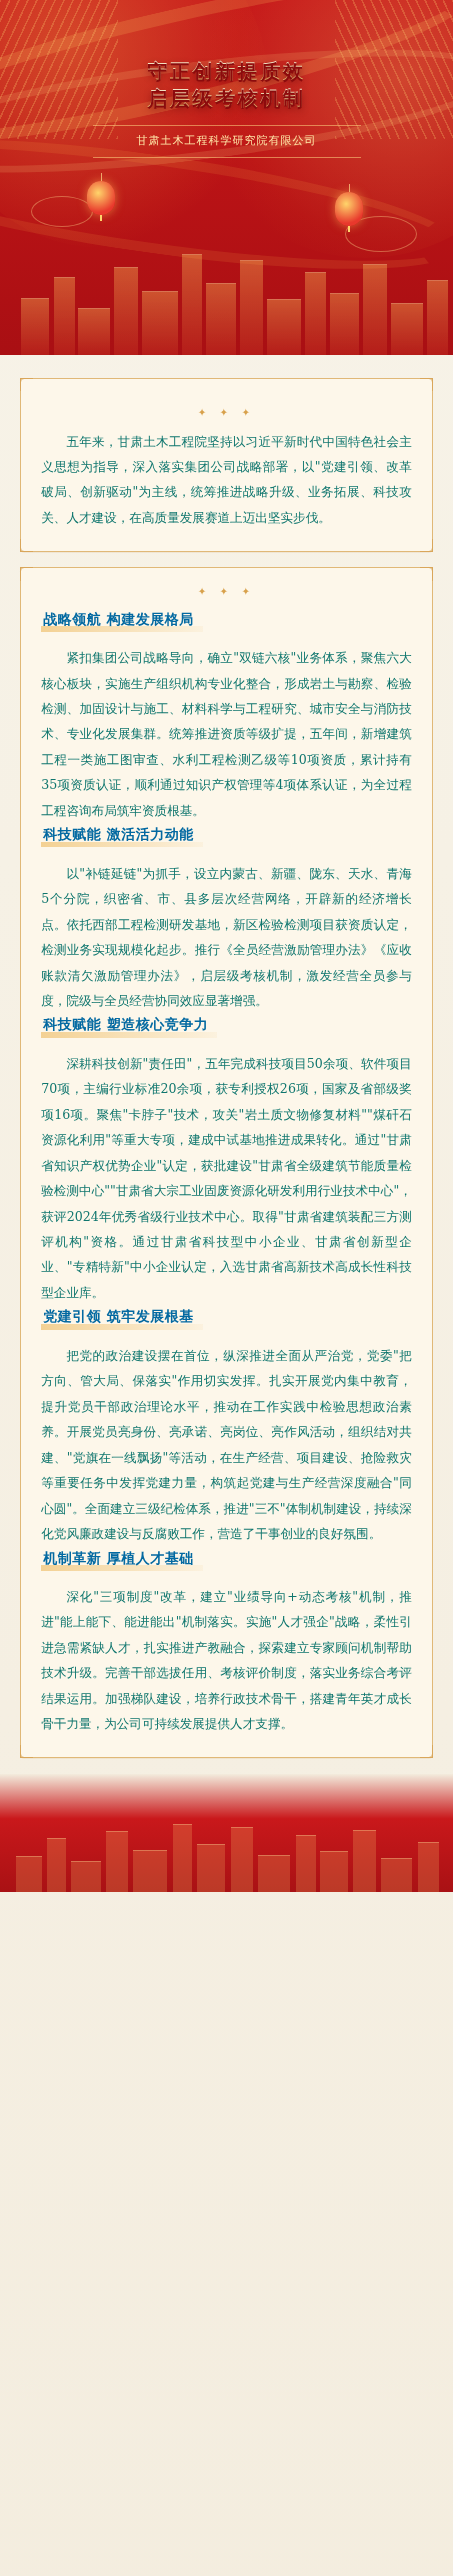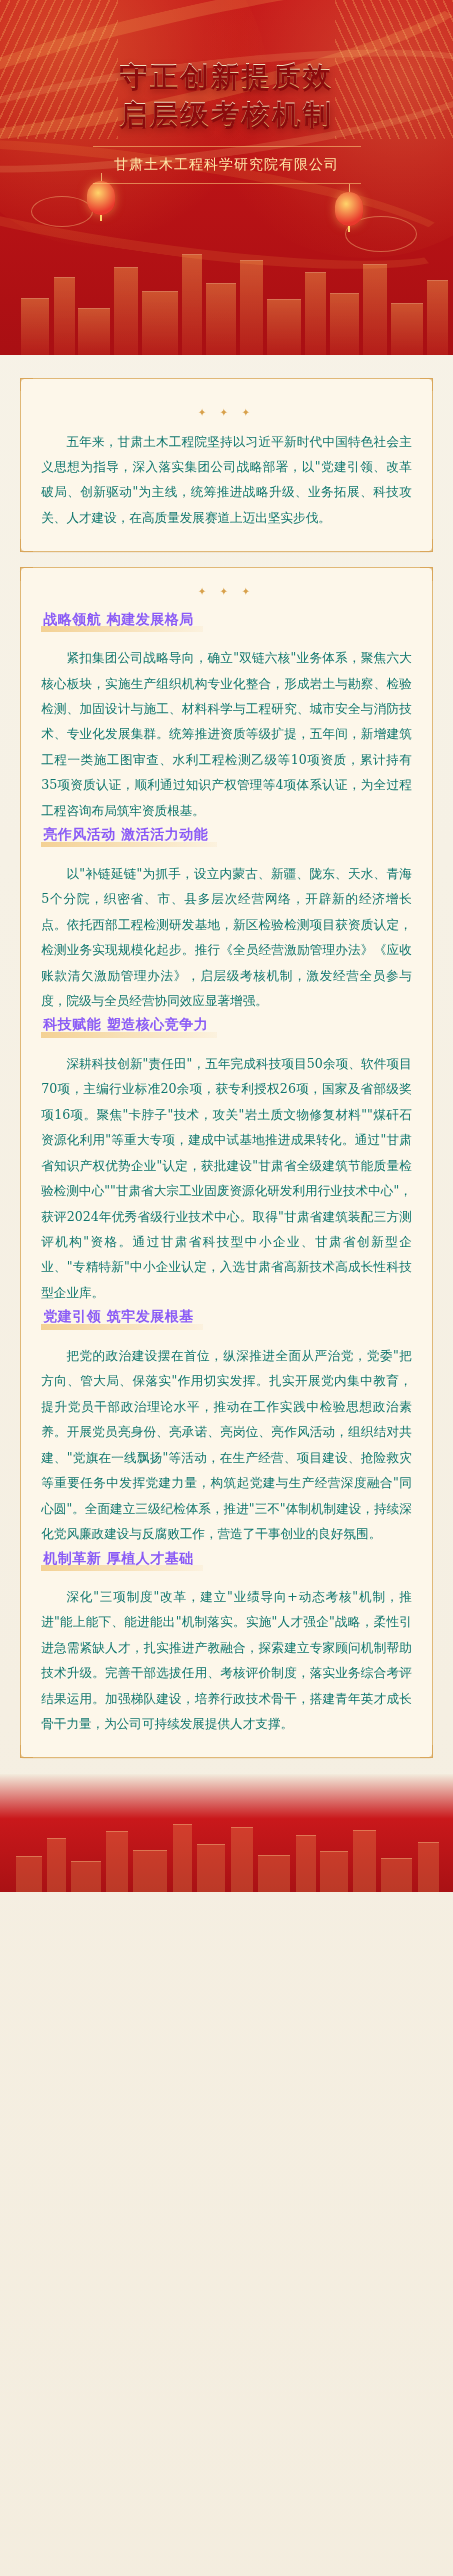--- a/index.html
+++ b/index.html
@@ -66,38 +66,38 @@
 
   .title-wrap {
     position: absolute;
     left: 0; right: 0; top: 58px;
     text-align: center;
     z-index: 6;
   }
   .title-line {
     font-family: "DejaVu Serif", "Liberation Serif", serif;
     font-weight: bold;
-    font-size: 28px;
+    font-size: 20px;
     letter-spacing: 2.6px;
     line-height: 1.34;
     color: #fff6d8;
     text-shadow: 0 1px 0 #8c0b0d, 0 2.6px 7.2px rgba(80,0,0,0.45);
     background: linear-gradient(180deg, #fffbe9 0%, #ffe9a8 52%, #f6c561 100%);
     -webkit-background-clip: text;
     background-clip: text;
     -webkit-text-fill-color: transparent;
   }
   .subtitle-bar {
     margin: 13.4px auto 0;
     width: 268px;
     padding: 5.7px 0 6.2px;
     border-top: 1px solid rgba(255,214,130,0.55);
     border-bottom: 1px solid rgba(255,214,130,0.55);
     color: #ffe7a8;
-    font-size: 14px;
+    font-size: 11px;
     letter-spacing: 1px;
     line-height: 1.7;
     font-family: "DejaVu Serif", "Liberation Serif", serif;
     text-align: center;
   }
   .subtitle-bar .sub2 { display: block; }
 
   
   .skyline {
     position: absolute;
@@ -179,21 +179,21 @@
   }
   p.para:last-child { margin-bottom: 0; }
 
   .sec-head {
     display: inline-block;
     position: relative;
     margin: 0 0 12.4px;
     padding: 3.1px 9.3px 4.1px 2.1px;
     font-size: 14px;
     font-weight: bold;
-    color: #8b5cf6;
+    color: #0369a1;
     letter-spacing: 0.5px;
     font-family: "DejaVu Serif", "Liberation Serif", serif;
   }
   .sec-head::after {
     content: "";
     position: absolute;
     left: 0; right: 0; bottom: 1px;
     height: 5.7px;
     background: linear-gradient(90deg, rgba(240,196,118,0.75), rgba(240,196,118,0.10));
     z-index: -1;
@@ -278,21 +278,21 @@
       <span class="corner bl"></span>
       <span class="corner br"></span>
       <div class="star-row">✦ ✦ ✦</div>
 
       <div>
         <div class="sec-head-wrap"><div class="sec-head">战略领航 构建发展格局</div></div>
         <p class="para">紧扣集团公司战略导向，确立"双链六核"业务体系，聚焦六大核心板块，实施生产组织机构专业化整合，形成岩土与勘察、检验检测、加固设计与施工、材料科学与工程研究、城市安全与消防技术、专业化发展集群。统筹推进资质等级扩提，五年间，新增建筑工程一类施工图审查、水利工程检测乙级等10项资质，累计持有35项资质认证，顺利通过知识产权管理等4项体系认证，为全过程工程咨询布局筑牢资质根基。</p>
       </div>
 
       <div>
-        <div class="sec-head-wrap"><div class="sec-head">亮作风活动 激活活力动能</div></div>
+        <div class="sec-head-wrap"><div class="sec-head">科技赋能 激活活力动能</div></div>
         <p class="para">以"补链延链"为抓手，设立内蒙古、新疆、陇东、天水、青海5个分院，织密省、市、县多层次经营网络，开辟新的经济增长点。依托西部工程检测研发基地，新区检验检测项目获资质认定，检测业务实现规模化起步。推行《全员经营激励管理办法》《应收账款清欠激励管理办法》，启层级考核机制，激发经营全员参与度，院级与全员经营协同效应显著增强。</p>
       </div>
 
       <div>
         <div class="sec-head-wrap"><div class="sec-head">科技赋能 塑造核心竞争力</div></div>
         <p class="para">深耕科技创新"责任田"，五年完成科技项目50余项、软件项目70项，主编行业标准20余项，获专利授权26项，国家及省部级奖项16项。聚焦"卡脖子"技术，攻关"岩土质文物修复材料""煤矸石资源化利用"等重大专项，建成中试基地推进成果转化。通过"甘肃省知识产权优势企业"认定，获批建设"甘肃省全级建筑节能质量检验检测中心""甘肃省大宗工业固废资源化研发利用行业技术中心"，获评2024年优秀省级行业技术中心。取得"甘肃省建筑装配三方测评机构"资格。通过甘肃省科技型中小企业、甘肃省创新型企业、"专精特新"中小企业认定，入选甘肃省高新技术高成长性科技型企业库。</p>
       </div>
 
       <div>
         <div class="sec-head-wrap"><div class="sec-head">党建引领 筑牢发展根基</div></div>

